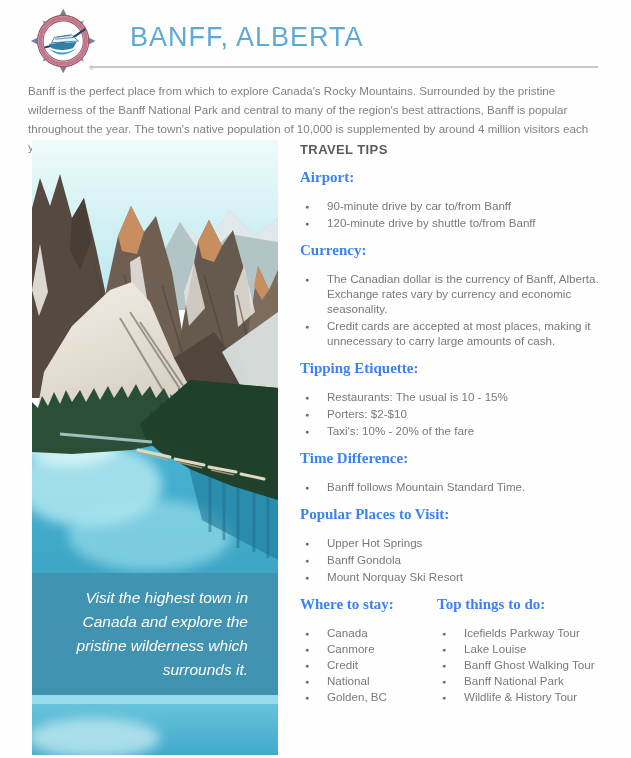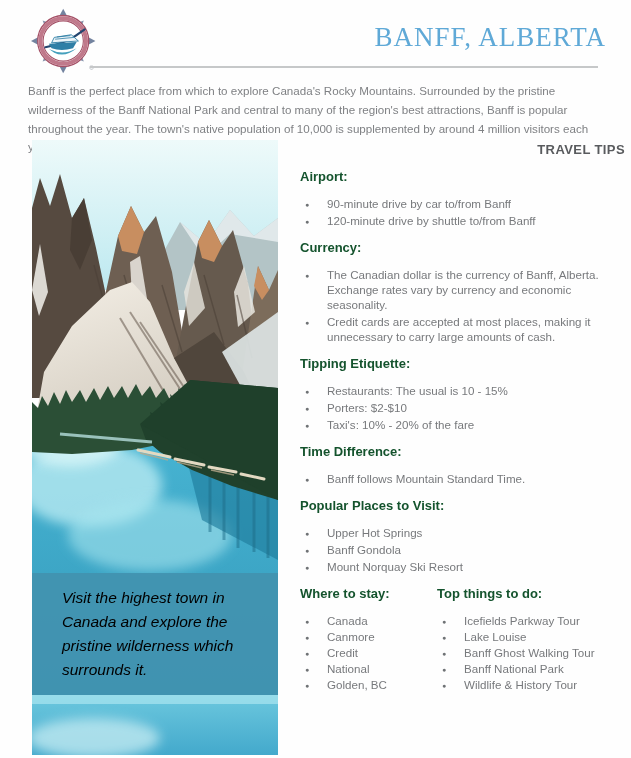--- a/index.html
+++ b/index.html
@@ -3,43 +3,43 @@
 <meta charset="utf-8">
 <style>
   * { box-sizing: border-box; }
   html,body { margin:0; padding:0; background:#ffffff; }
   body { font-family:"Liberation Sans", sans-serif; }
   .page { position:relative; width:631px; height:758px; background:#fefefe; overflow:hidden; }
 
   
   .logo { position:absolute; left:26px; top:7px; width:78px; height:68px; }
   .page-title { position:absolute; left:130px; right:25px; top:22px; margin:0;
-    text-align:right; font-size:27px; font-weight:300; letter-spacing:1px;
-    color:#5fa9d7; font-family:Liberation Serif, serif; }
+    text-align:left; font-size:27px; font-weight:300; letter-spacing:1px;
+    color:#5fa9d7; font-family:Liberation Sans, sans-serif; }
   .header-rule { position:absolute; left:90px; right:33px; top:66px; height:2px;
     background:#c6c8c9; }
 
   
   .intro { position:absolute; left:28px; right:20px; top:82px; margin:0;
     font-size:11.6px; line-height:1.62; color:#7f8184; }
 
   
   .photo { position:absolute; left:32px; top:140px; width:246px; height:615px;
     margin:0; overflow:hidden; }
   .photo svg { display:block; }
   .photo-caption { position:absolute; left:0; right:0; top:433px; height:122px;
-    background:rgba(66,146,175,0.93); color:#000000; font-style:italic;
-    font-size:15.5px; line-height:1.55; text-align:left;
+    background:rgba(66,146,175,0.93); color:#ffffff; font-style:italic;
+    font-size:15.5px; line-height:1.55; text-align:right;
     display:flex; align-items:center; justify-content:center; padding:0 30px; }
 
   
   .tips { position:absolute; left:300px; top:140px; width:325px; color:#77797c; }
   .tips-title { margin:2px 0 12px; font-size:13px; font-weight:bold; color:#595b5e;
-    text-align:right; letter-spacing:0.4px; }
-  .tip-heading { margin:12px 0 12px; font-size:13px; font-weight:bold; color:#14532d; }
+    text-align:left; letter-spacing:0.4px; }
+  .tip-heading { margin:12px 0 12px; font-size:15px; font-weight:bold; color:#3b82f6;font-family:Liberation Serif, serif; }
   ul.tip-list { list-style:none; margin:0 0 10px; padding:0; }
   ul.tip-list li { position:relative; padding-left:27px; font-size:11.6px;
     line-height:15px; margin:0 0 2px; color:#77797c; }
   ul.tip-list li::before { content:"●"; position:absolute; left:5px; top:1px;
     font-size:7px; color:#6f7275; }
 
   .two-col { display:flex; margin-top:2px; }
   .col-stay { width:137px; }
   .col-do { flex:1; }
   .two-col .tip-heading { margin-top:2px; }

